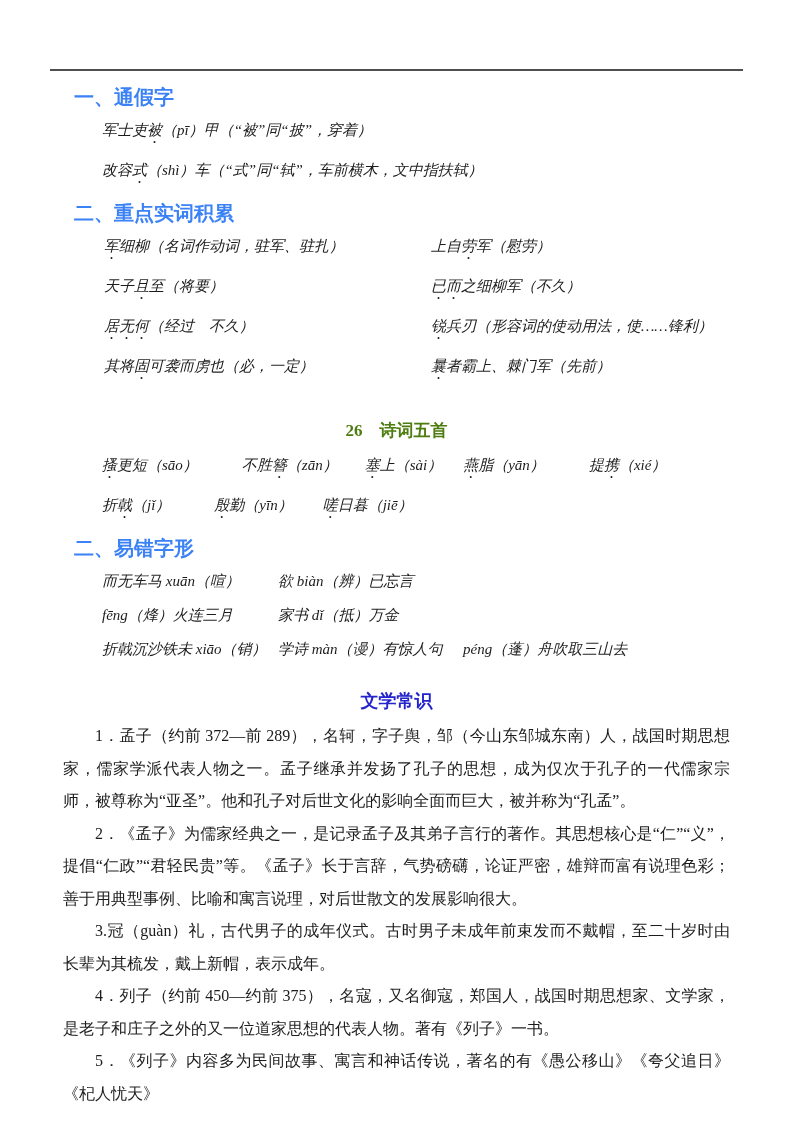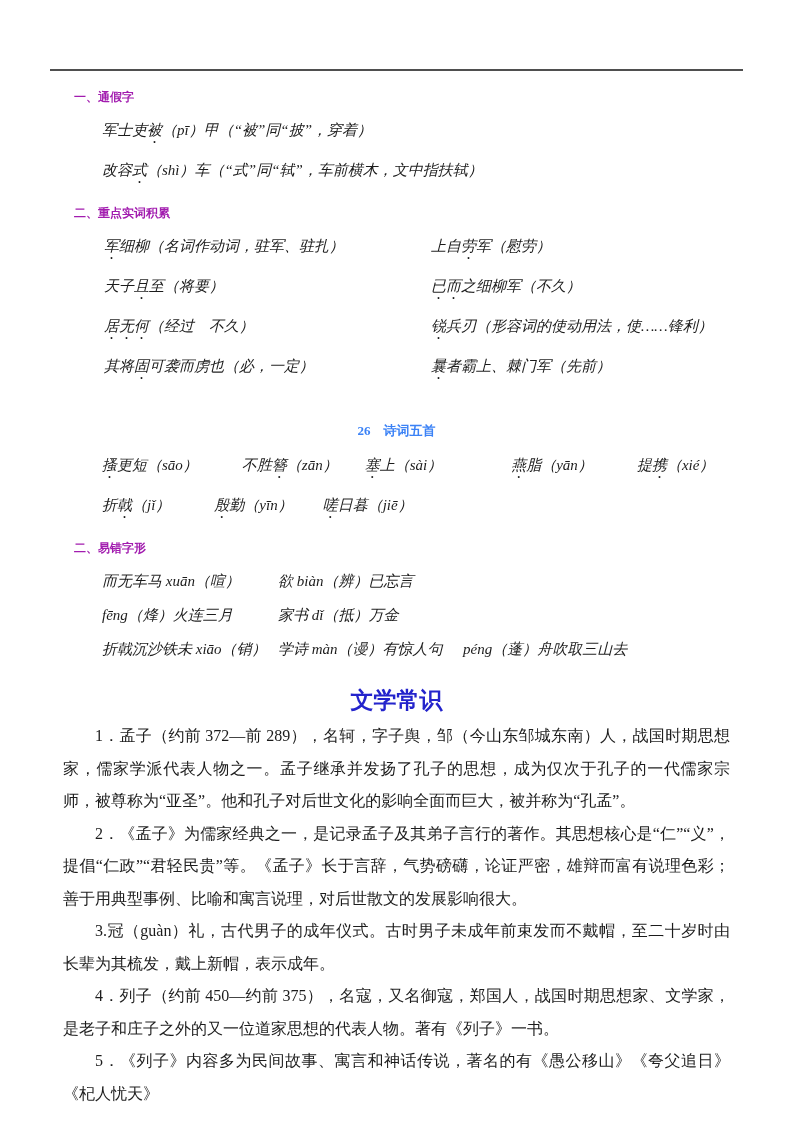--- a/index.html
+++ b/index.html
@@ -6,52 +6,52 @@
   body{
     width:793px;height:1122px;overflow:hidden;
     font-family:"Liberation Serif","DejaVu Serif",serif;
     color:#1c1c1c;
     -webkit-font-smoothing:antialiased;
   }
   .page{box-sizing:border-box;width:793px;height:1122px;padding:0 63px;background:#fff;}
   .top-rule{border-top:2px solid #4f4f4f;margin:69px -13px 0 -13px;height:0;}
 
   .red-heading{
-    color:#a21caf;font-weight:bold;font-size:12px;line-height:20px;
+    color:#3b82f6;font-weight:bold;font-size:20px;line-height:20px;
     margin:16px 0 0 11px;
   }
   .entry{
     font-size:15px;line-height:21px;margin:13px 0 0 39px;white-space:nowrap;font-style:italic;
   }
 
   .two-col{display:flex;margin-top:0;}
   .col-left{width:327px;margin-left:41px;flex:0 0 auto;}
   .col-right{flex:1;}
   .two-col .entry{margin-left:0;}
 
   .lesson-title{
-    text-align:center;font-weight:bold;font-size:13px;color:#3b82f6;
+    text-align:center;font-weight:bold;font-size:17px;color:#4d7c0f;
     margin:37px 0 0 0;line-height:22px;
   }
 
   
   .yin-row .it{display:inline-block;}
   .yin-row1 .it:nth-child(1){margin-right:44px;}
   .yin-row1 .it:nth-child(2){margin-right:27px;text-align:center;}
   .yin-row1 .it:nth-child(3){margin-right:21px;}
-  .yin-row1 .it:nth-child(4){margin-right:44px;margin-left:48px;}
+  .yin-row1 .it:nth-child(4){margin-right:44px;}
   .yin-row2 .it:nth-child(1){margin-right:44px;}
   .yin-row2 .it:nth-child(2){margin-right:30px;text-align:center;}
 
   
   .slot-a{display:inline-block;width:176px;}
   .slot-b{display:inline-block;width:185px;}
 
   .blue-heading{
-    text-align:center;color:#2424cc;font-weight:bold;font-size:23px;
+    text-align:center;color:#2424cc;font-weight:bold;font-size:18px;
     margin:30px 0 8px 0;line-height:22px;
   }
   .para{
     font-size:16px;line-height:32.5px;margin:0;text-indent:2em;
     text-align:justify;color:#1c1c1c;
   }
 
   
   .em-dot{
     -webkit-text-emphasis-style:dot;

